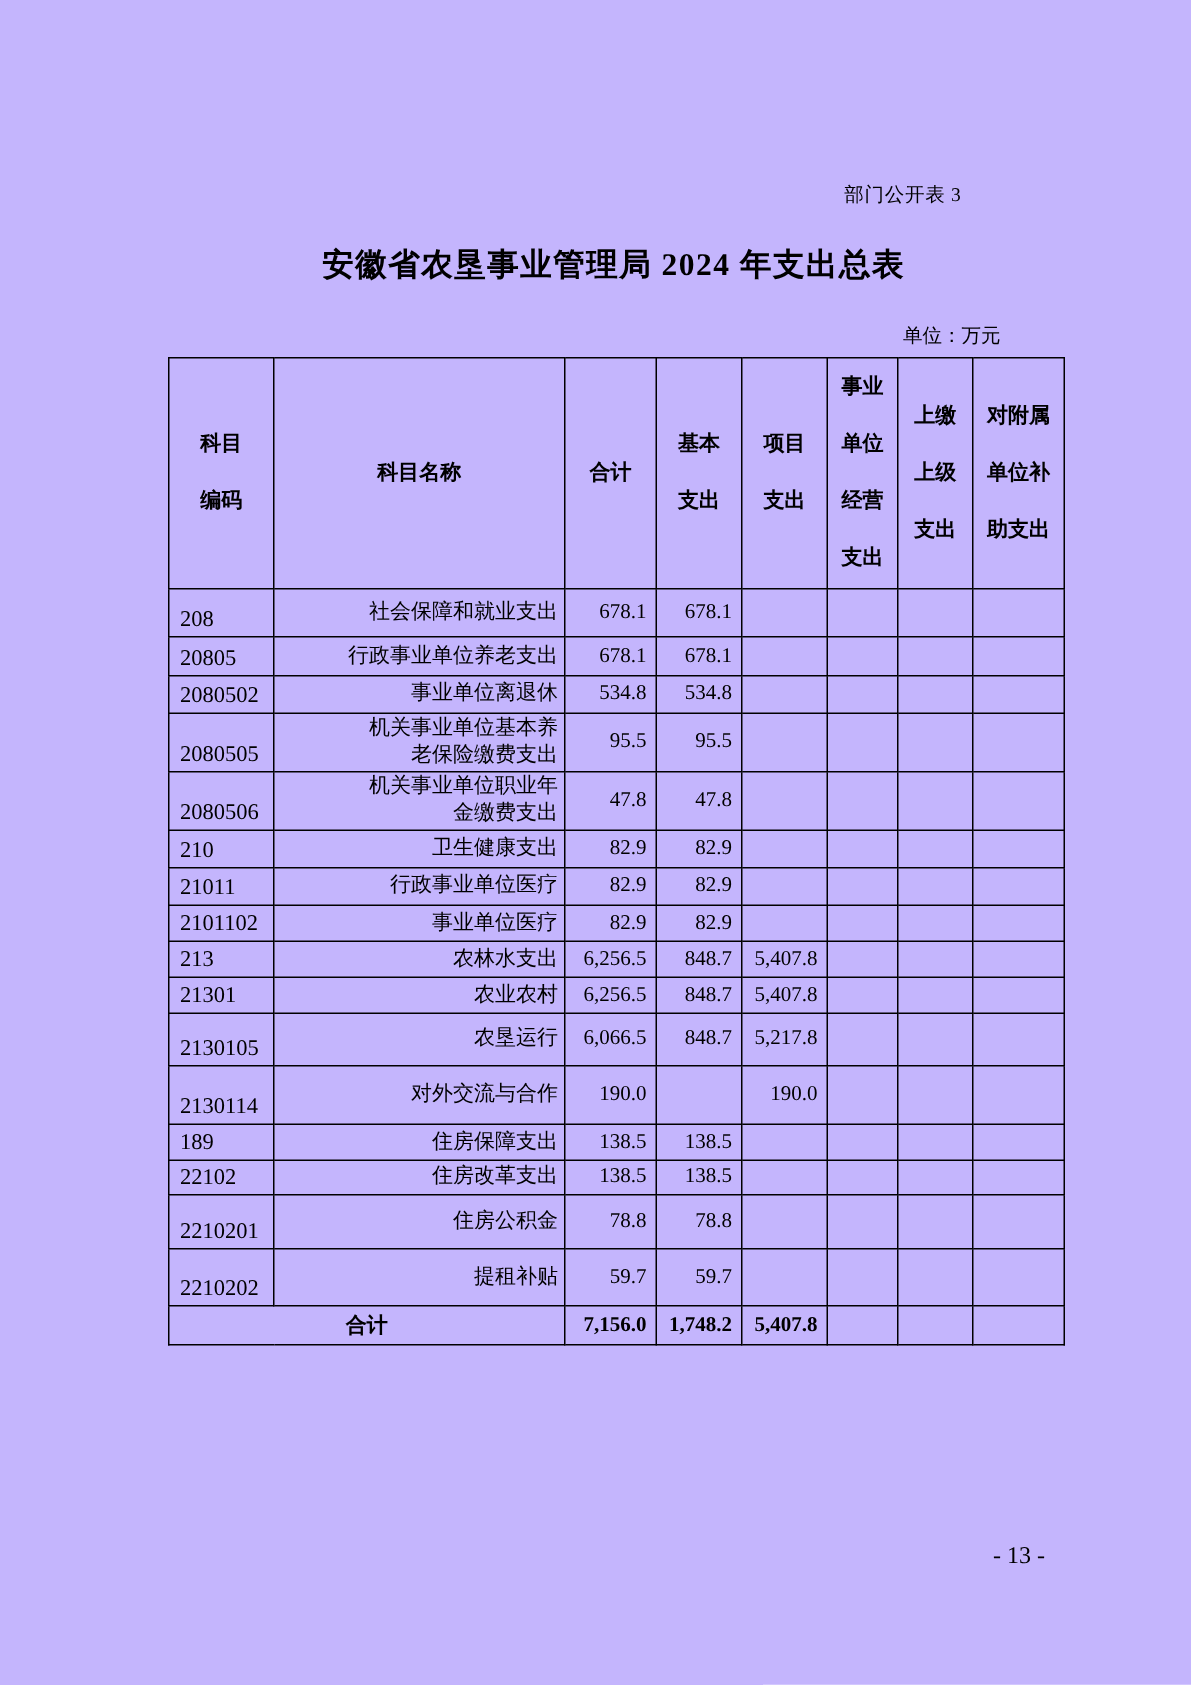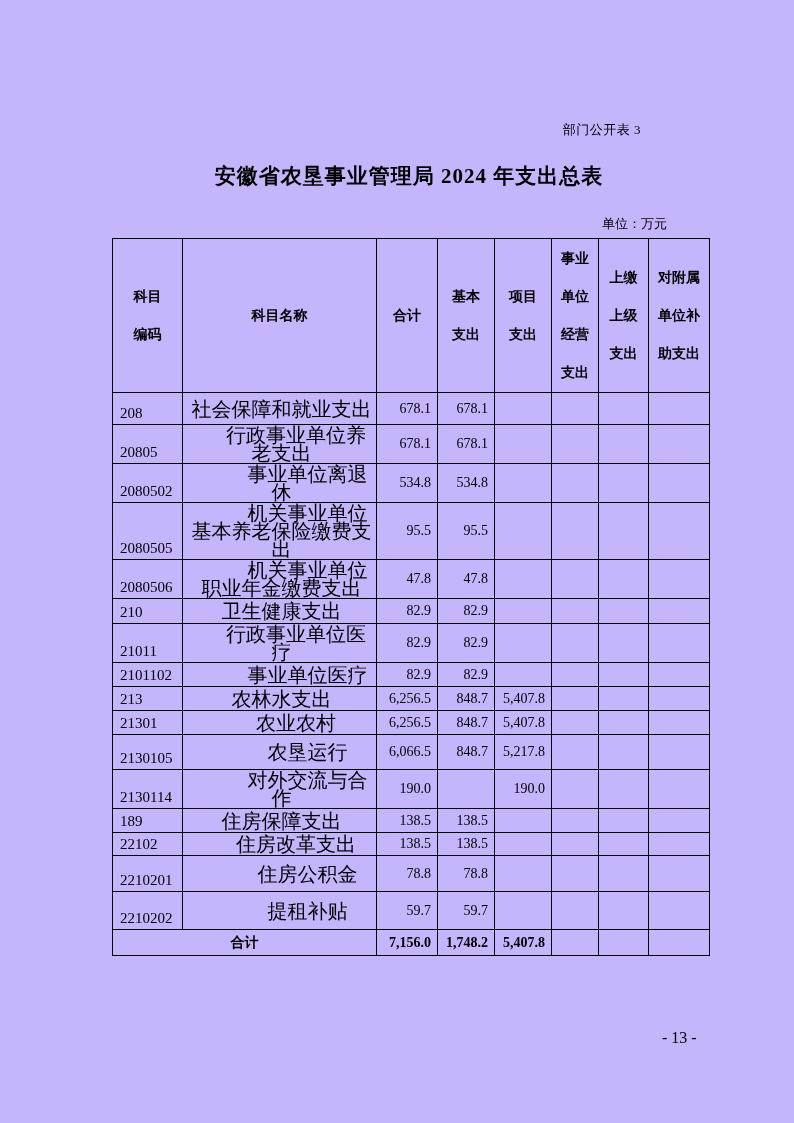--- a/index.html
+++ b/index.html
@@ -60,22 +60,22 @@
   }
   td.code {
     vertical-align: bottom;
     text-align: left;
     font-size: 15px;
     padding: 0 0 2px 7px;
     line-height: 17px;
   }
   td.name {
     vertical-align: middle;
-    text-align: center;
-    font-size: 20px;
+    text-align: right;
+    font-size: 14px;
     line-height: 18px;
     padding: 1px 4px 1px 8px;
   }
   td.name.lvl-2 { text-indent: 29px; }
   td.name.lvl-3 { text-indent: 52px; }
   td.val {
     vertical-align: middle;
     text-align: right;
     font-size: 14px;
     padding: 0 6px 0 0;

